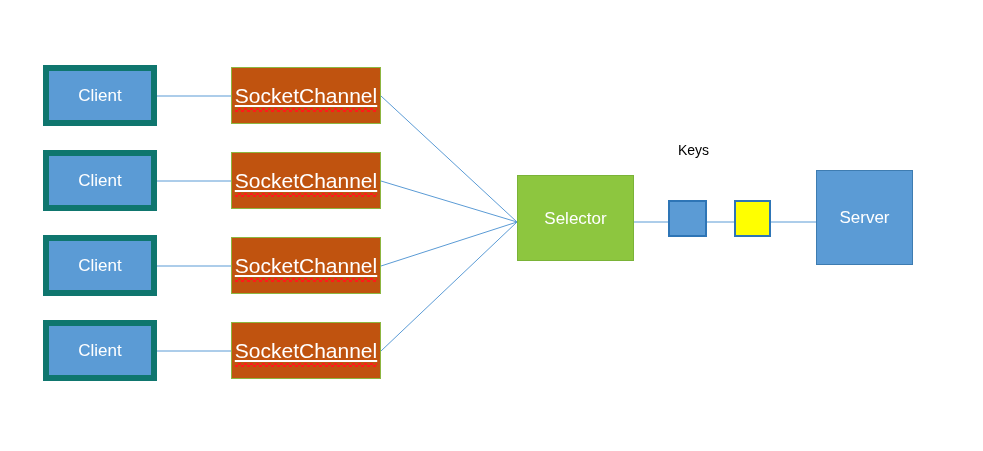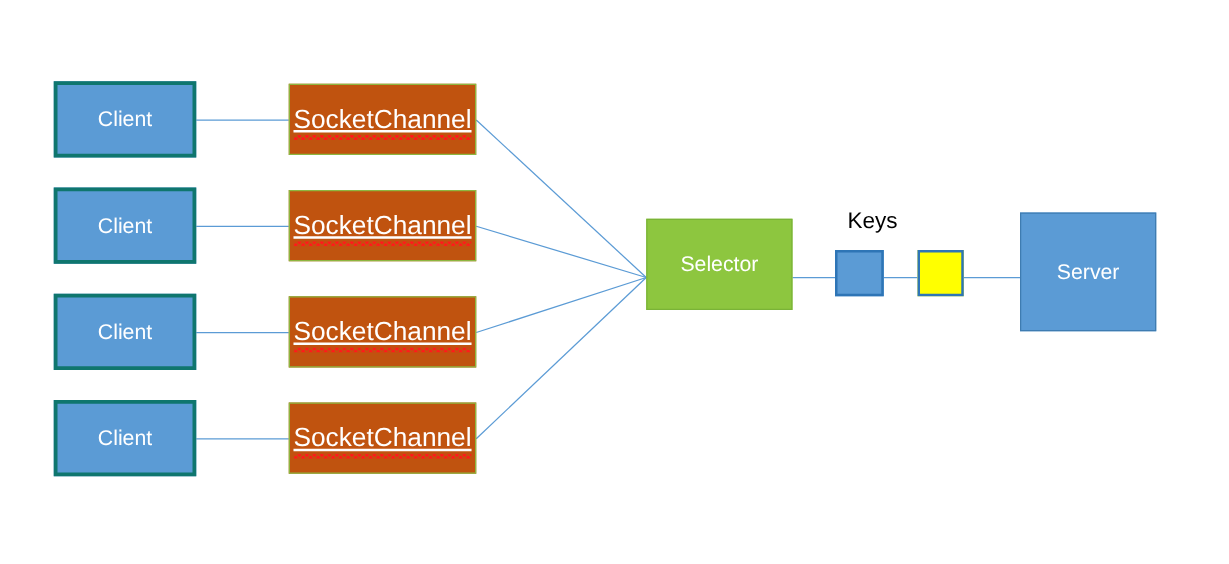--- a/index.html
+++ b/index.html
@@ -35,21 +35,21 @@
   }
   .node-label {
     color: #ffffff;
     font-size: 17px;
     line-height: 1;
     white-space: nowrap;
   }
   
   .client {
     background: #5B9BD5;
-    border: 3px solid #0f766e;
+    border: 6px solid #0f766e;
   }
   
   .socketchannel {
     background: #C0530F;
     border: 1px solid #8DB640;
   }
   .socketchannel .node-label {
     position: relative;
     font-size: 21px;
     text-decoration: underline;
@@ -82,25 +82,24 @@
   
   .key-box {
     border: 2px solid #2E75B6;
   }
   .key-blue { background: #5B9BD5; }
   .key-yellow { background: #FFFF00; }
   
   .caption {
     position: absolute;
     color: #000000;
-    font-size: 18px;
+    font-size: 14px;
     line-height: 1;
     white-space: nowrap;
     z-index: 2;
-    margin-top: 24px;
   }
 </style>
 </head>
 <body>
 
 <div id="canvas" style="background: rgb(255, 255, 255);">
 
   <svg id="edges" viewBox="0 0 983 451" width="983" height="451">
       <line x1="157" y1="96" x2="231" y2="96" stroke="#5B9BD5" stroke-width="1"></line>
       <line x1="157" y1="181" x2="231" y2="181" stroke="#5B9BD5" stroke-width="1"></line>
@@ -134,26 +133,26 @@
   <div class="node socketchannel" id="channel-1" style="left: 231px; top: 152px; width: 150px; height: 57px;">
     <span class="node-label">SocketChannel<span class="squiggle"></span></span>
   </div>
   <div class="node socketchannel" id="channel-2" style="left: 231px; top: 237px; width: 150px; height: 57px;">
     <span class="node-label">SocketChannel<span class="squiggle"></span></span>
   </div>
   <div class="node socketchannel" id="channel-3" style="left: 231px; top: 322px; width: 150px; height: 57px;">
     <span class="node-label">SocketChannel<span class="squiggle"></span></span>
   </div>
 
-  <div class="node selector" id="selector" style="left: 517px; top: 175px; width: 117px; height: 73px;">
+  <div class="node selector" id="selector" style="left: 517px; top: 175px; width: 117px; height: 86px;">
     <span class="node-label">Selector</span>
   </div>
 
   <div class="caption" id="keys-caption" style="left: 678px; top: 143px; color: rgb(0, 0, 0);">Keys</div>
 
   <div class="node key-box key-blue" id="key-0" style="left: 668px; top: 200px; width: 39px; height: 37px;"></div>
   <div class="node key-box key-yellow" id="key-1" style="left: 734px; top: 200px; width: 37px; height: 37px;"></div>
 
-  <div class="node server" id="server" style="left: 816px; top: 170px; width: 109px; height: 95px;">
+  <div class="node server" id="server" style="left: 816px; top: 170px; width: 97px; height: 95px;">
     <span class="node-label">Server</span>
   </div>
 
 </div>
 
 </body></html>

